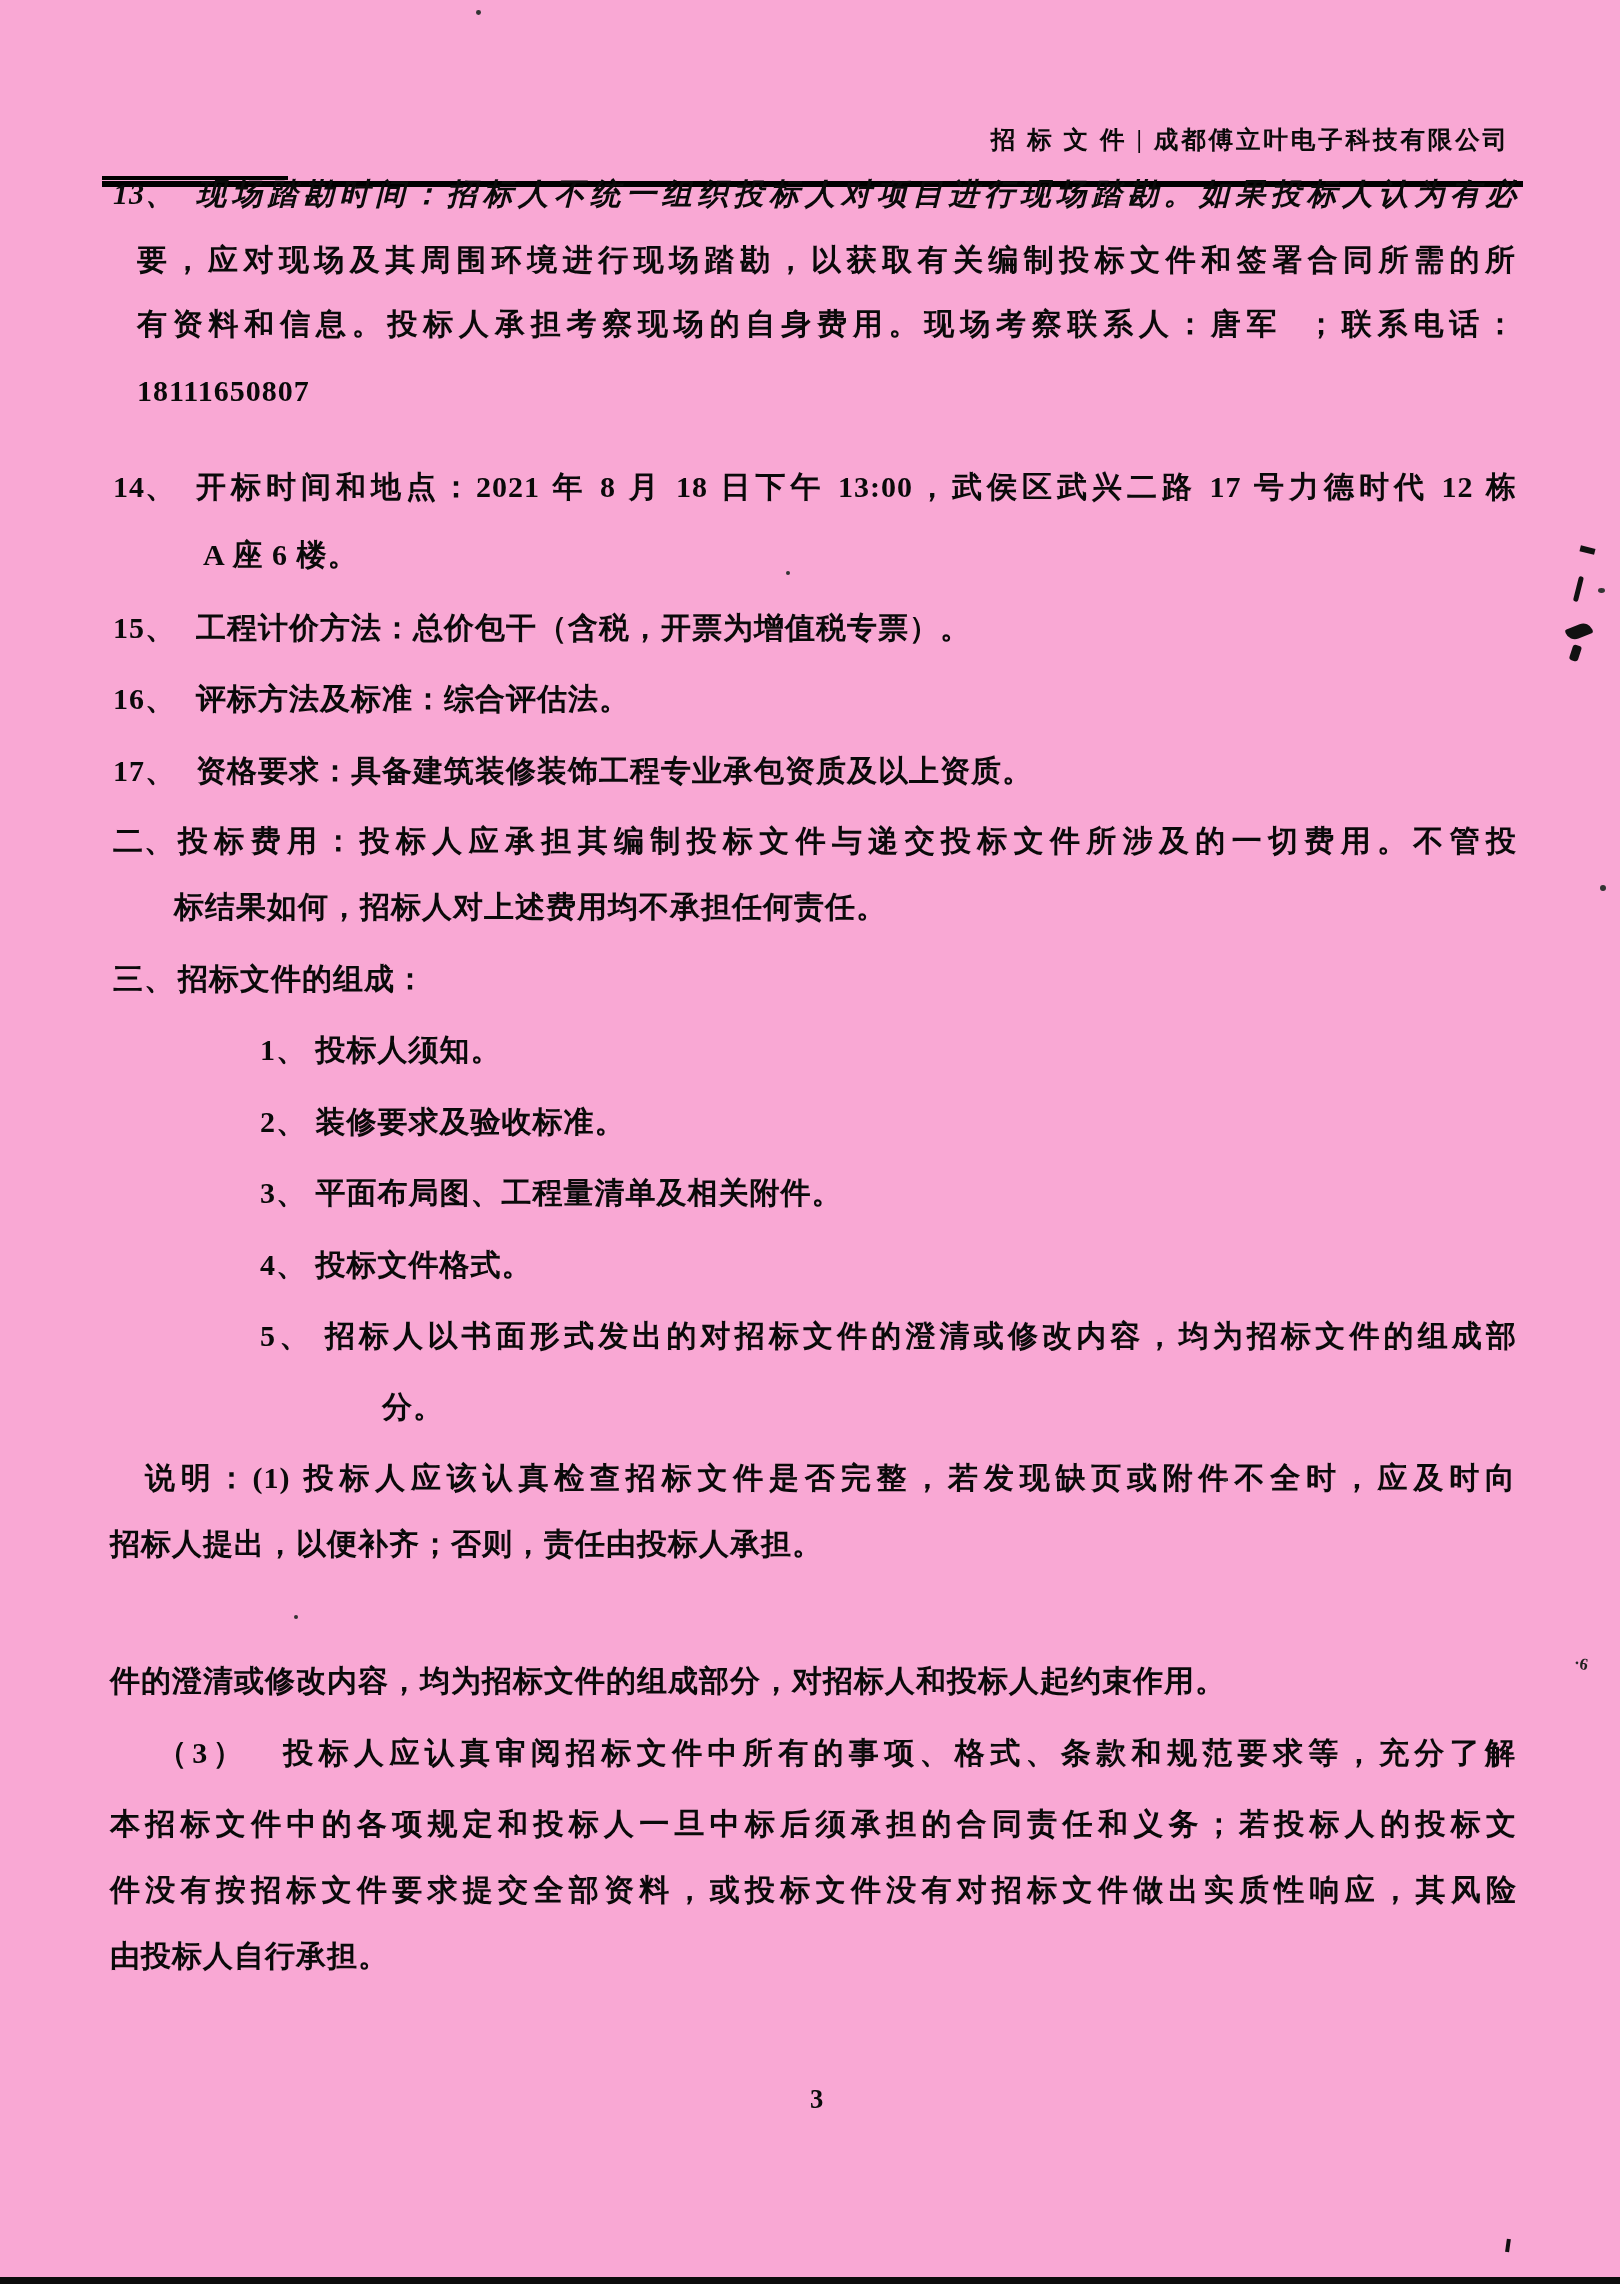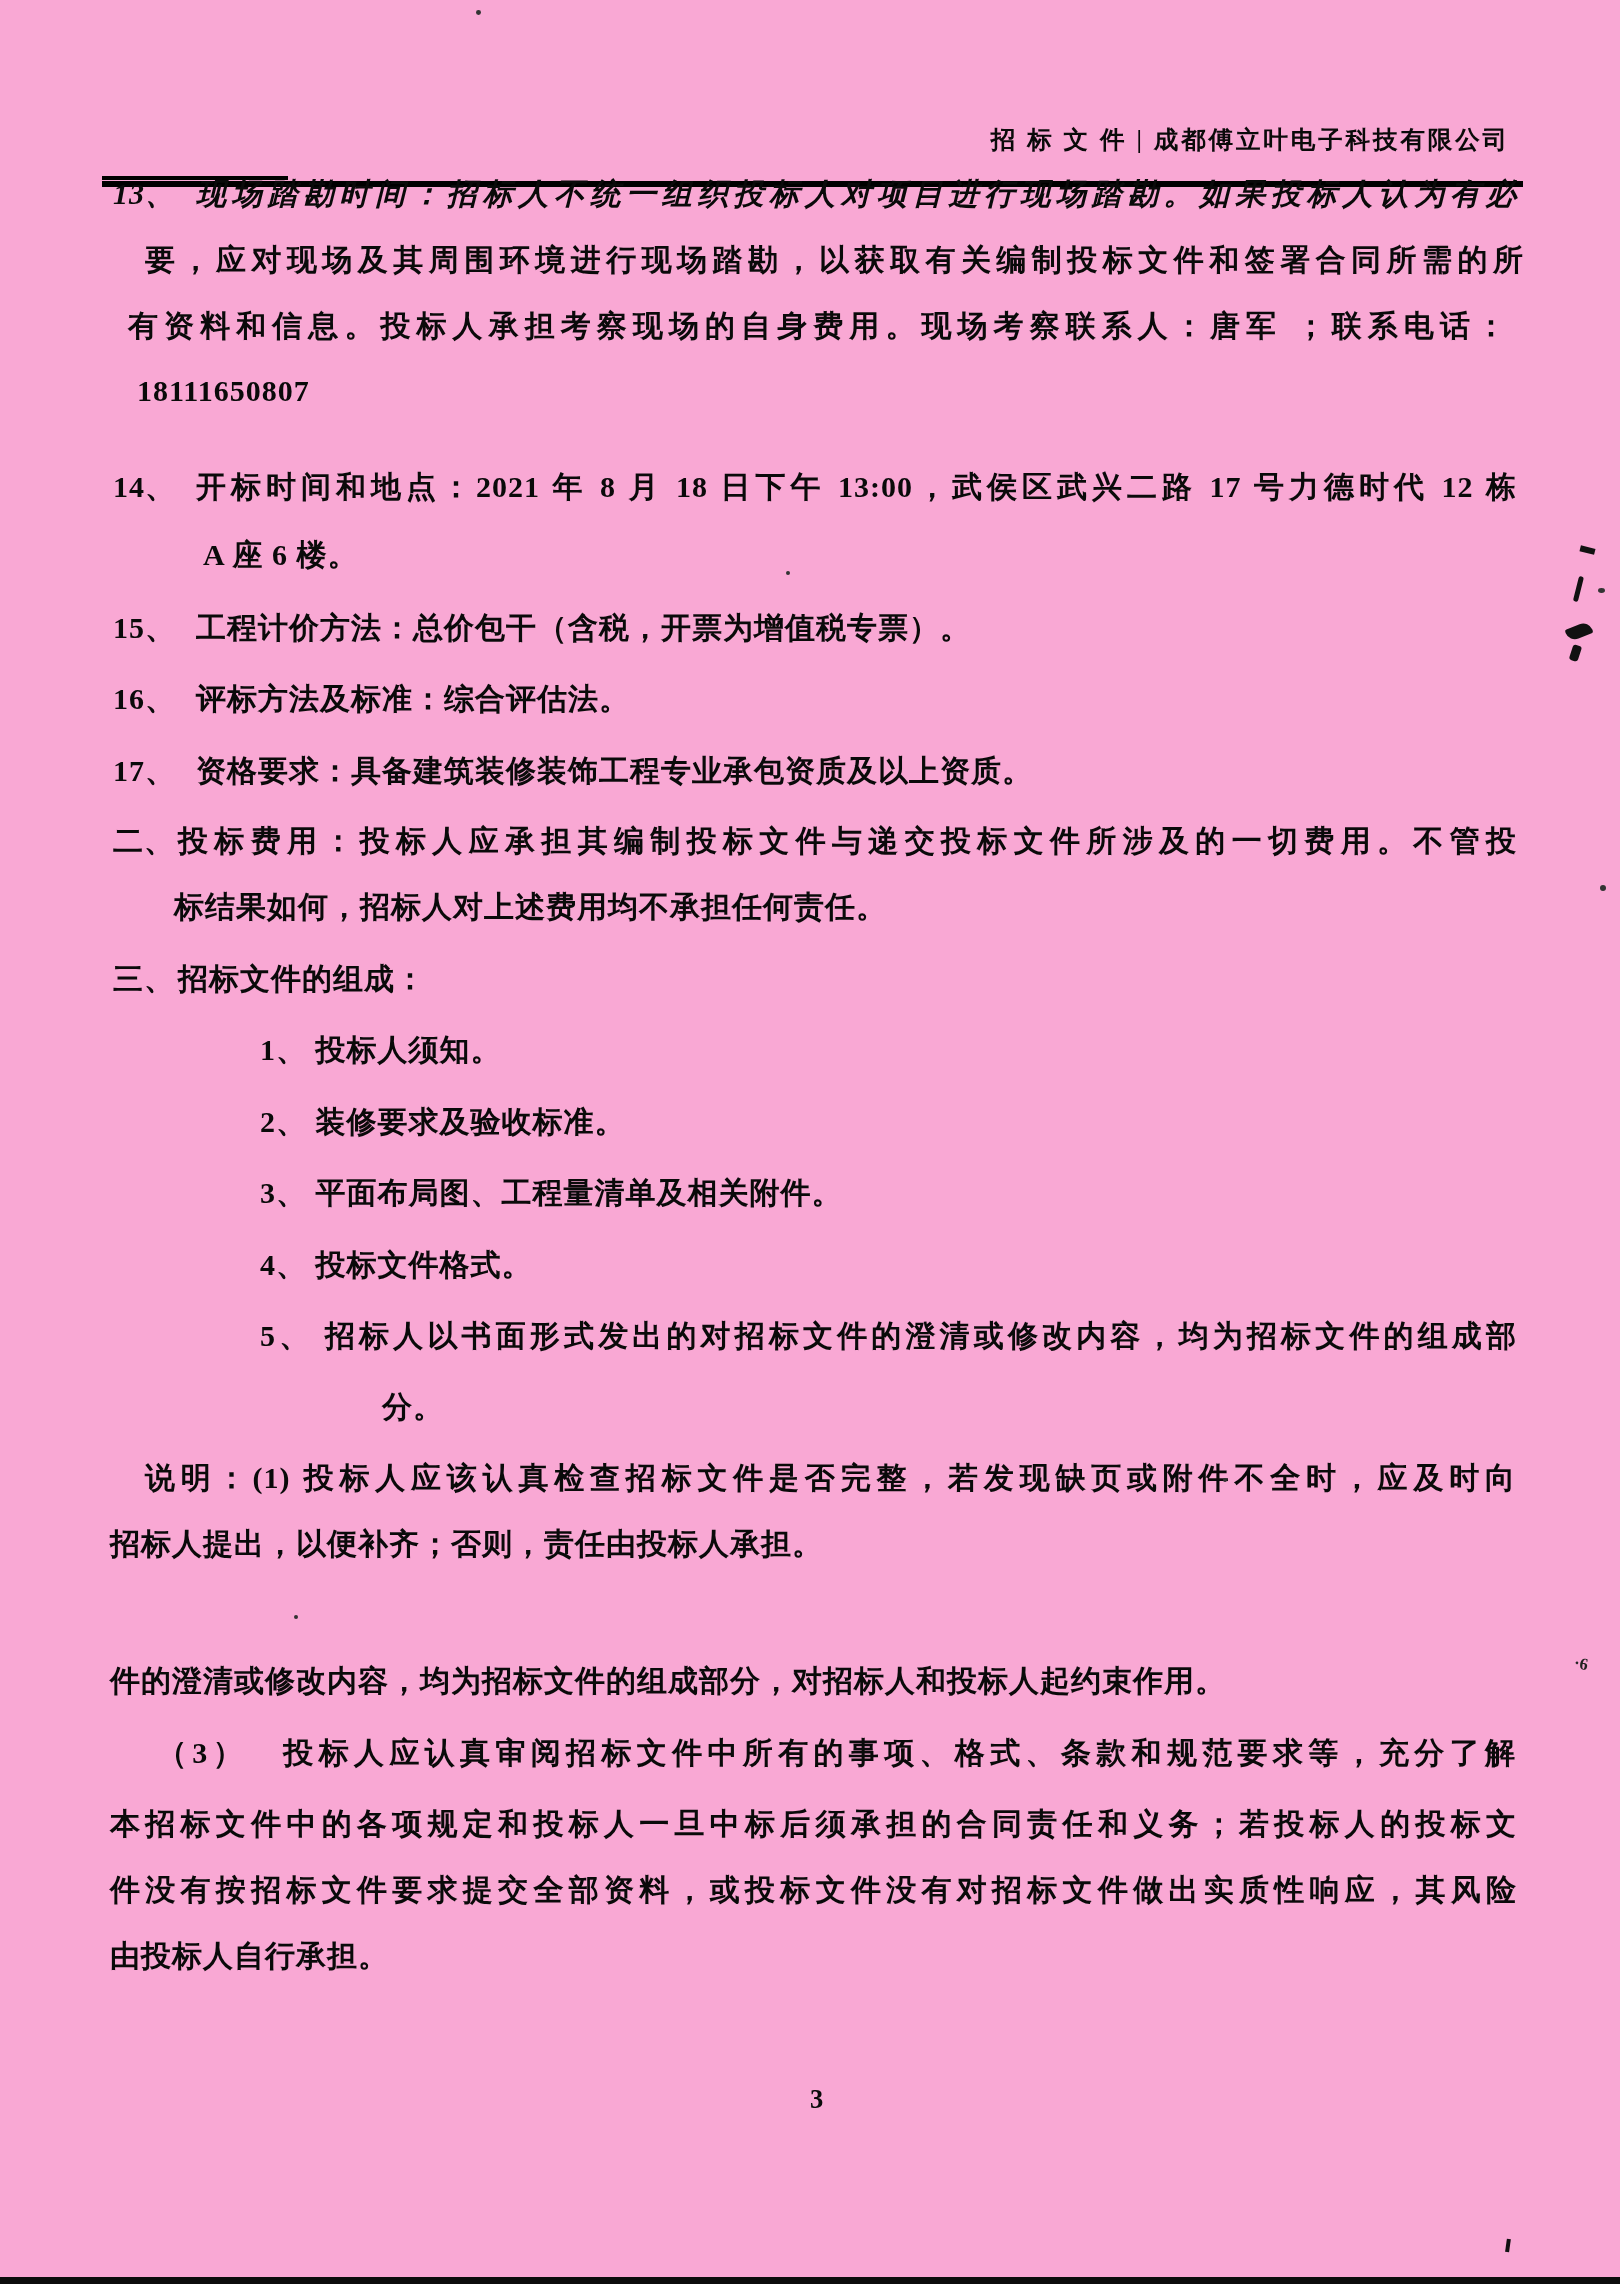--- a/index.html
+++ b/index.html
@@ -38,24 +38,24 @@
 <div class="page">
 
   <div class="header">招 标 文 件 | 成都傅立叶电子科技有限公司</div>
   <div class="rule"></div>
   <div class="rule2"></div>
 
   <div class="line pw85 fill" style="left:113px; top:176px; width:1404px;font-style:italic;">
     <span class="p">13、</span>
     <span class="t">现场踏勘时间：招标人不统一组织投标人对项目进行现场踏勘。如果投标人认为有必</span>
   </div>
-  <div class="line fill" style="left:137px; top:242px; width:1379px;margin-left:8px;">
+  <div class="line fill" style="left:137px; top:242px; width:1379px;">
     <span class="t">要，应对现场及其周围环境进行现场踏勘，以获取有关编制投标文件和签署合同所需的所</span>
   </div>
-  <div class="line fill" style="left:128px; top:308px; width:1379px;">
+  <div class="line fill" style="left:137px; top:308px; width:1379px;font-family:Liberation Mono, monospace;">
     <span class="t">有资料和信息。投标人承担考察现场的自身费用。现场考察联系人：唐军 ；联系电话：</span>
   </div>
   <div class="line" style="left:137px; top:373px;">
     <span class="t">18111650807</span>
   </div>
 
   <div class="line pw85 fill" style="left:113px; top:469px; width:1404px;">
     <span class="p">14、</span>
     <span class="t">开标时间和地点：2021 年 8 月 18 日下午 13:00，武侯区武兴二路 17 号力德时代 12 栋</span>
   </div>

